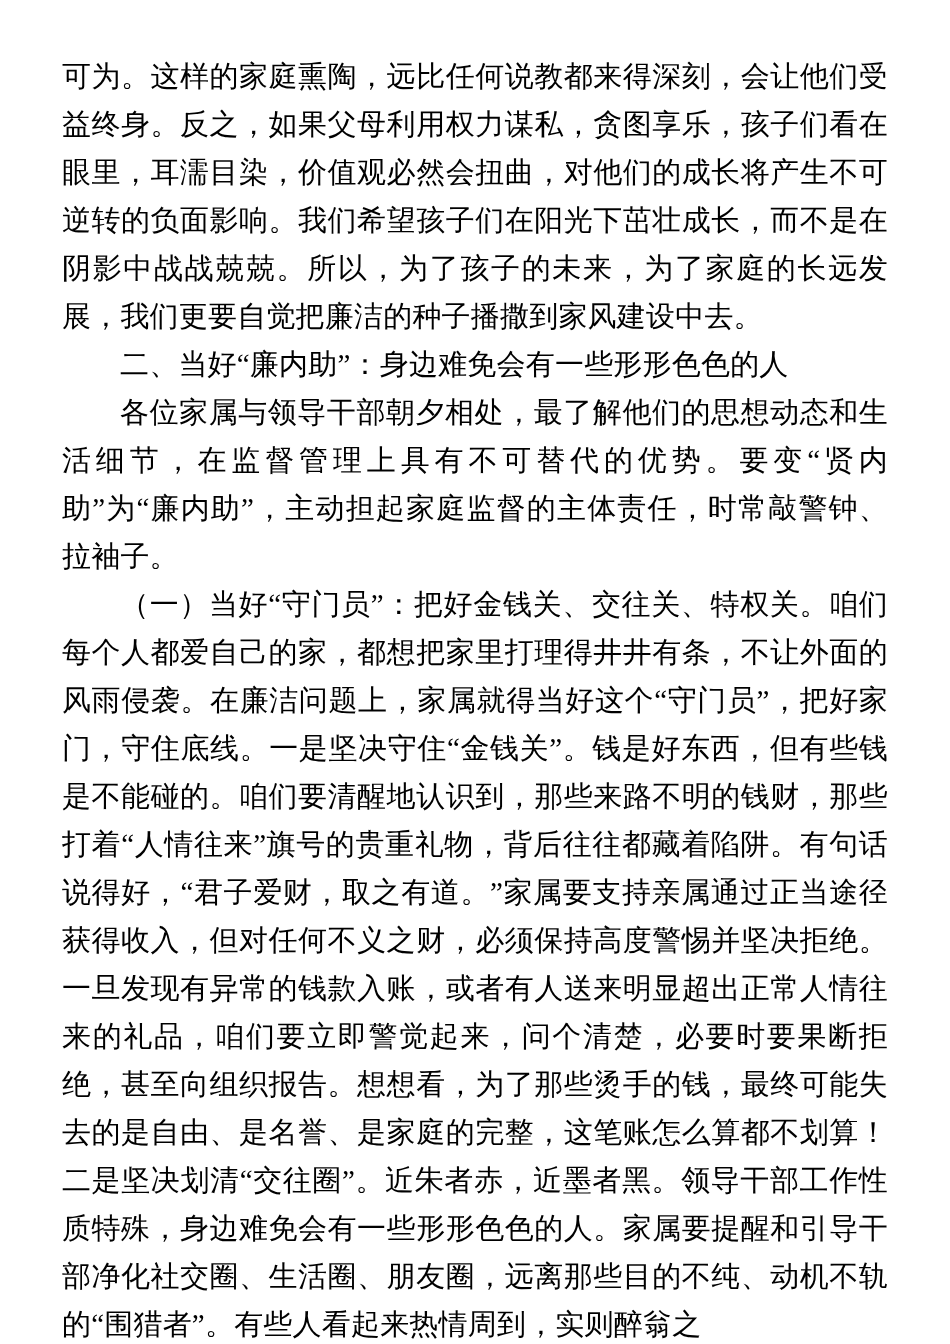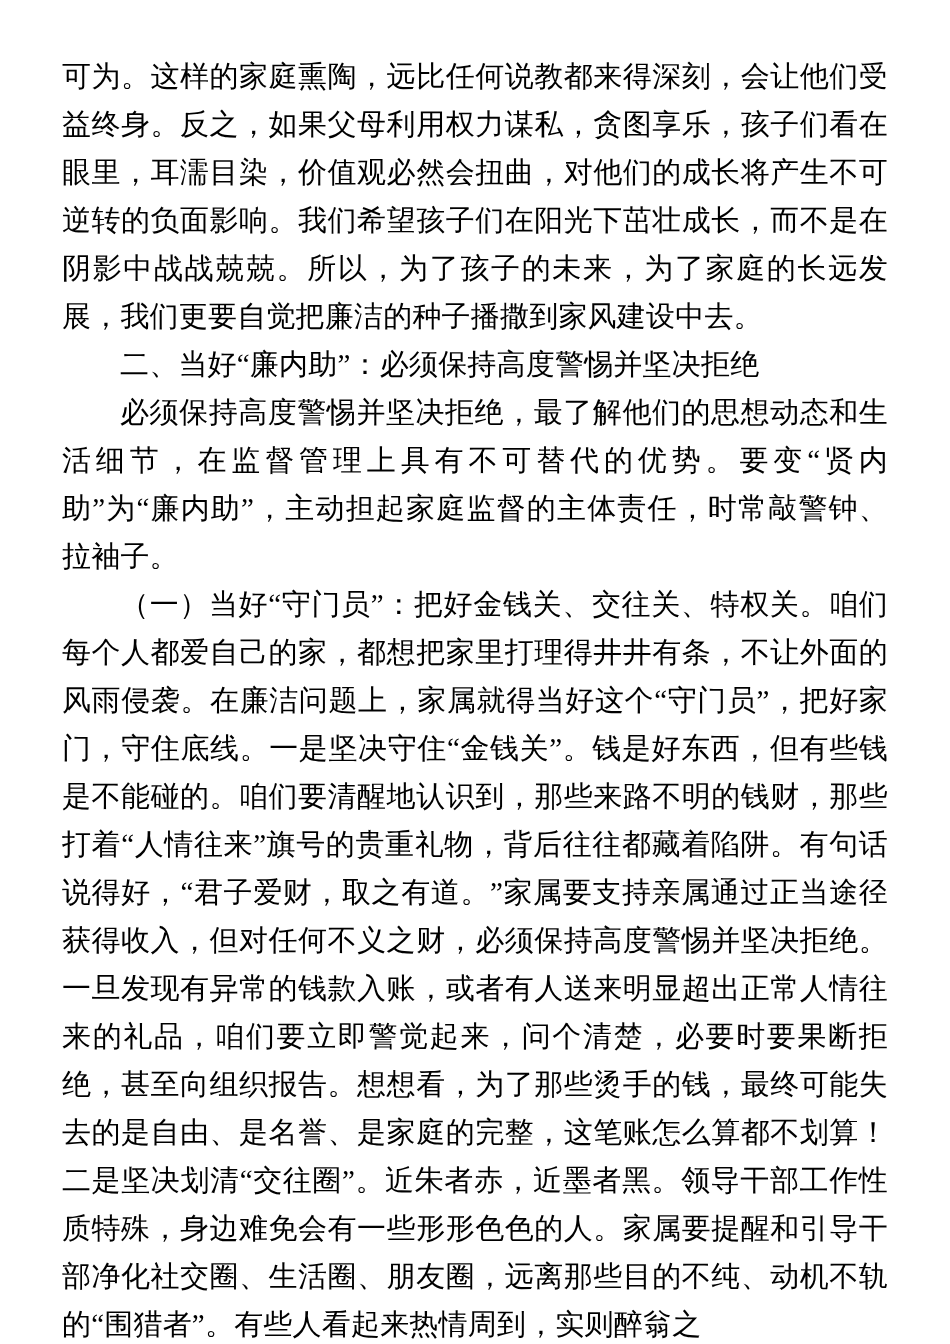--- a/index.html
+++ b/index.html
@@ -45,20 +45,20 @@
   }
 </style>
 </head>
 <body>
 
 <div class="page">
   <div class="doc-body">
 
     <p class="para">可为。这样的家庭熏陶，远比任何说教都来得深刻，会让他们受益终身。反之，如果父母利用权力谋私，贪图享乐，孩子们看在眼里，耳濡目染，价值观必然会扭曲，对他们的成长将产生不可逆转的负面影响。我们希望孩子们在阳光下茁壮成长，而不是在阴影中战战兢兢。所以，为了孩子的未来，为了家庭的长远发展，我们更要自觉把廉洁的种子播撒到家风建设中去。</p>
 
-    <p class="indent2">二、当好“廉内助”：必须保持高度警惕并坚决拒绝</p>
+    <p class="indent2">二、当好“廉内助”：身边难免会有一些形形色色的人</p>
 
-    <p class="indent2">必须保持高度警惕并坚决拒绝，最了解他们的思想动态和生活细节，在监督管理上具有不可替代的优势。要变“贤内助”为“廉内助”，主动担起家庭监督的主体责任，时常敲警钟、拉袖子。</p>
+    <p class="indent2">各位家属与领导干部朝夕相处，最了解他们的思想动态和生活细节，在监督管理上具有不可替代的优势。要变“贤内助”为“廉内助”，主动担起家庭监督的主体责任，时常敲警钟、拉袖子。</p>
 
     <p class="sub-para"><span class="bold-lead">（一）当好“守门员”：把好金钱关、交往关、特权关。</span><span>咱们每个人都爱自己的家，都想把家里打理得井井有条，不让外面的风雨侵袭。在廉洁问题上，家属就得当好这个“守门员”，把好家门，守住底线。一是坚决守住“金钱关”。钱是好东西，但有些钱是不能碰的。咱们要清醒地认识到，那些来路不明的钱财，那些打着“人情往来”旗号的贵重礼物，背后往往都藏着陷阱。有句话说得好，“君子爱财，取之有道。”家属要支持亲属通过正当途径获得收入，但对任何不义之财，必须保持高度警惕并坚决拒绝。一旦发现有异常的钱款入账，或者有人送来明显超出正常人情往来的礼品，咱们要立即警觉起来，问个清楚，必要时要果断拒绝，甚至向组织报告。想想看，为了那些烫手的钱，最终可能失去的是自由、是名誉、是家庭的完整，这笔账怎么算都不划算！二是坚决划清“交往圈”。近朱者赤，近墨者黑。领导干部工作性质特殊，身边难免会有一些形形色色的人。家属要提醒和引导干部净化社交圈、生活圈、朋友圈，远离那些目的不纯、动机不轨的“围猎者”。有些人看起来热情周到，实则醉翁之</span></p>
 
   </div>
 </div>
 
 </body></html>

